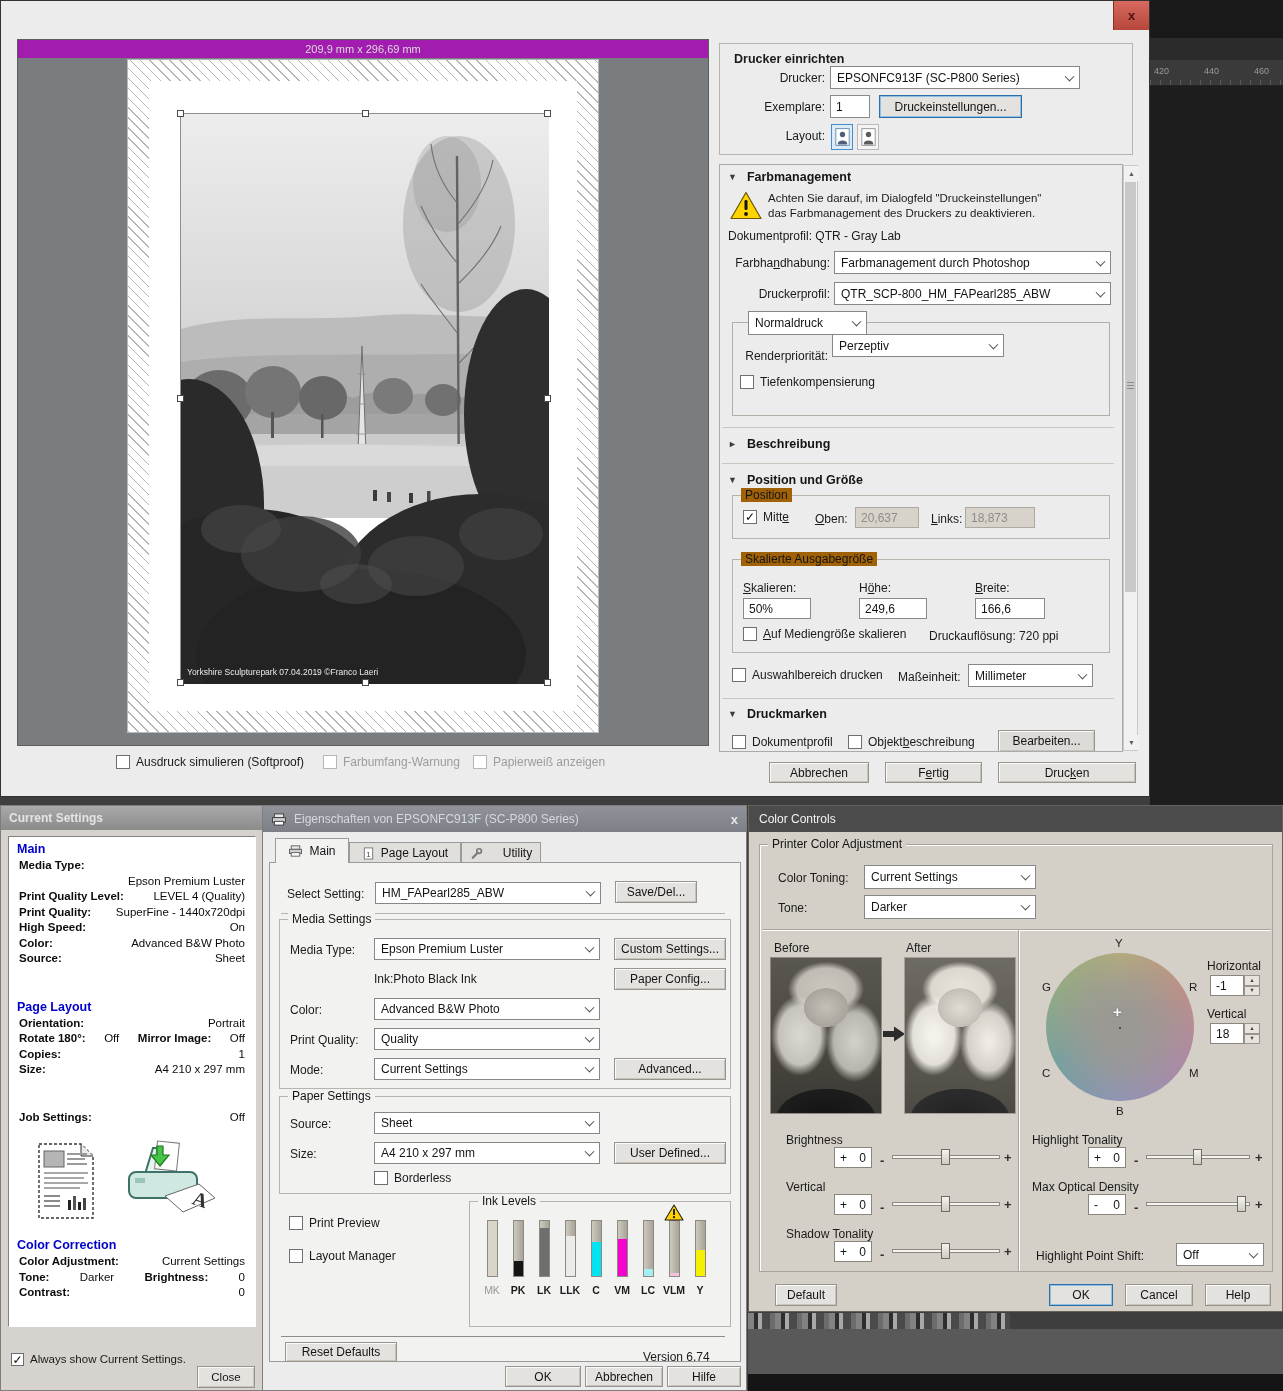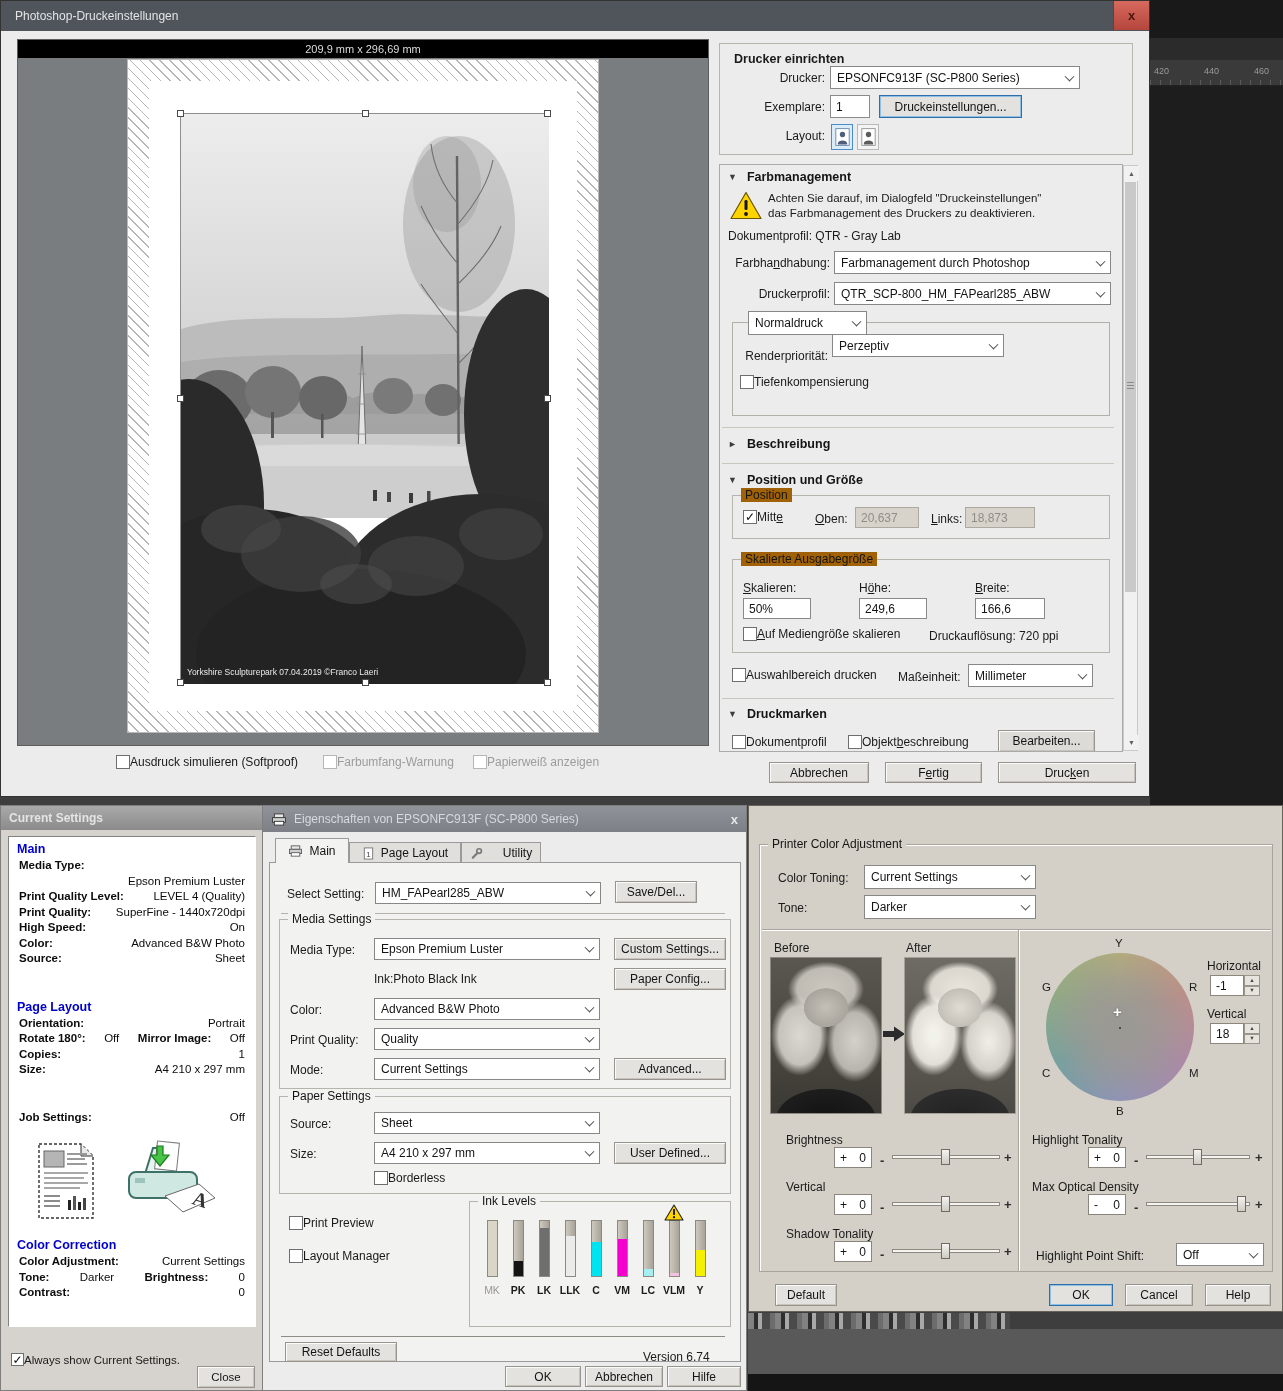--- a/index.html
+++ b/index.html
@@ -15,21 +15,21 @@
       align-items:center;font-size:12px;padding:0 20px 0 6px;white-space:nowrap;overflow:hidden}
   .chev{position:absolute;right:6px;top:50%;width:6px;height:6px;border-right:1.5px solid #4c4c4c;
         border-bottom:1.5px solid #4c4c4c;transform:translateY(-70%) rotate(45deg)}
   .btn{position:absolute;box-sizing:border-box;display:flex;align-items:center;justify-content:center;
        font-size:12px;background:#e4e2de;border:1px solid #97948e;color:#141414;white-space:nowrap;
        box-shadow:inset 1px 1px 0 #fbfbfa,inset -1px -1px 0 #c8c4bc}
   .btn.focus{border:1px solid #2f6fa8;box-shadow:inset 0 0 0 1px #8fc0e4}
   .inp{position:absolute;box-sizing:border-box;background:#fff;border:1px solid #8a8a8a;font-size:12px;
        display:flex;align-items:center;padding:0 5px;white-space:nowrap}
   .inp.dis{background:#d8d3ca;color:#8f8d88;border-color:#ada9a1}
-  .cbrow{position:absolute;display:flex;align-items:flex-end;font-size:12px;white-space:nowrap;color:#1a1a1a}
+  .cbrow{position:absolute;display:flex;align-items:flex-start;gap:6px;font-size:12px;white-space:nowrap;color:#1a1a1a}
   .cb{box-sizing:border-box;width:14px;height:14px;background:#fff;border:1px solid #6e6e6e;flex:none;
       display:flex;align-items:center;justify-content:center;font-size:12px;line-height:1;color:#0c0c0c}
   .cb.on::after{content:"✓"}
   .cbrow.dis{color:#9c9c9c}.cbrow.dis .cb{border-color:#b6b6b6}
   .grp{position:absolute;box-sizing:border-box;border:1px solid #b7b4ad}
   .gl{position:absolute;top:-8px;left:8px;font-size:12px;padding:0 4px;white-space:nowrap;line-height:14px}
   .glL{background:#a16207}.glC{background:#d4d0c8}.glT{background:#f2f2f1}
   .hline{position:absolute;height:1px;background:#c9c6bf}
   .etch{position:absolute;height:1px;background:#a9a59c;box-shadow:0 1px 0 #fff}
   .vetch{position:absolute;width:1px;background:#a9a59c;box-shadow:1px 0 0 #fff}
@@ -88,29 +88,26 @@
     <span class="tick" style="left:104px;top:6px">460</span>
     <div class="a" style="left:0;bottom:0;width:133px;height:5px;background:repeating-linear-gradient(90deg,#5a5a5a 0 1px,transparent 1px 10px)"></div>
   </div>
   <div class="a" style="left:1150px;top:86px;width:133px;height:719px;background:#1d1d1d"></div>
   <div class="a" style="left:748px;top:1313px;width:262px;height:16px;background:repeating-linear-gradient(90deg,#828282 0 6px,#2e2e2e 6px 10px,#a8a8a8 10px 14px,#4a4a4a 14px 22px,#6c6c6c 22px 27px)"></div>
   <div class="a" style="left:748px;top:1329px;width:535px;height:45px;background:#595959"></div>
   <div class="a" style="left:748px;top:1374px;width:535px;height:17px;background:#151515"></div>
 
   <div class="win" style="left:0;top:0;width:1150px;height:797px;background:#ececec;border:1px solid #333">
 
-    <div class="a" style="left:0;top:0;width:1148px;height:30px;background:#50555b;display:flex;align-items:center;padding:0 14px">
-      <span style="font-size:12px;color:#e2e4e6">Photoshop-Druckeinstellungen</span>
-    </div>
     <div class="a" style="left:1112px;top:0;width:36px;height:29px;background:linear-gradient(#d8695e,#b4463b);border-left:1px solid #8a2f28;display:flex;align-items:center;justify-content:center">
       <span style="color:#4d1410;font-weight:bold;font-size:13px">x</span>
     </div>
 
     <div class="a" style="left:16px;top:38px;width:692px;height:707px;background:#7a7d7f;border:1px solid #5d5d5d">
-      <div class="a" style="left:0;top:0;width:100%;height:18px;background:#000000;display:flex;align-items:center;justify-content:center">
+      <div class="a" style="left:0;top:0;width:100%;height:18px;background:#a21caf;display:flex;align-items:center;justify-content:center">
         <span style="font-size:11px;color:#dcdcdc">209,9 mm x 296,69 mm</span>
       </div>
       <div class="a" style="left:109px;top:19px;width:472px;height:674px;background-color:#fff;border:1px solid #b9b9b9;background-image:repeating-linear-gradient(45deg,rgba(110,110,110,.5) 0 1px,transparent 1px 7px)">
         <div class="a" style="left:21px;top:21px;right:21px;bottom:21px;background:#fff"></div>
         <div class="a" style="left:52px;top:53px;width:368px;height:570px;border:1px solid #8e8e8e">
           <svg width="368" height="570" viewBox="0 0 368 570" preserveAspectRatio="none" style="display:block">
             <defs>
               <linearGradient id="sky" x1="0" y1="0" x2="0" y2="1">
                 <stop offset="0" stop-color="#ededed"></stop>
                   <stop offset="1" stop-color="#c7c7c7"></stop>
@@ -643,20 +640,23 @@
     </div>
     <div class="btn" style="left:322px;top:560px;width:78px;height:21px">
       <span>Abbrechen</span>
     </div>
     <div class="btn" style="left:404px;top:560px;width:74px;height:21px">
       <span>Hilfe</span>
     </div>
   </div>
 
   <div class="win" style="left:748px;top:805px;width:535px;height:507px;background:#d4d0c8;border:1px solid #66625a">
+    <div class="a" style="left:0;top:0;width:533px;height:26px;background:#4b4b4b;display:flex;align-items:center;padding:0 10px">
+      <span style="font-size:12px;color:#f2f2f2">Color Controls</span>
+    </div>
 
     <div class="grp" style="left:10px;top:38px;width:514px;height:428px;border-color:#a8a49b;box-shadow:inset 1px 1px 0 #fff">
       <span class="gl glC">Printer Color Adjustment</span>
 
       <span class="lbl" style="left:18px;top:26px">Color Toning:</span>
       <div class="dd" style="left:104px;top:20px;width:172px;height:24px">
         <span>Current Settings</span>
           <span class="chev"></span>
       </div>
       <span class="lbl" style="left:18px;top:56px">Tone:</span>

